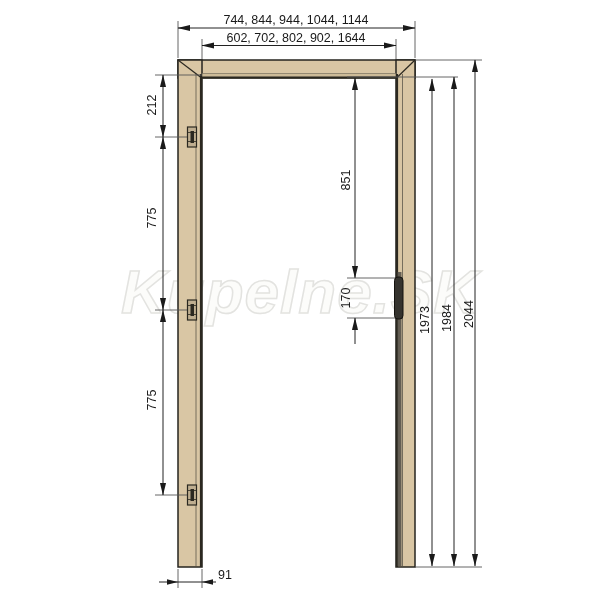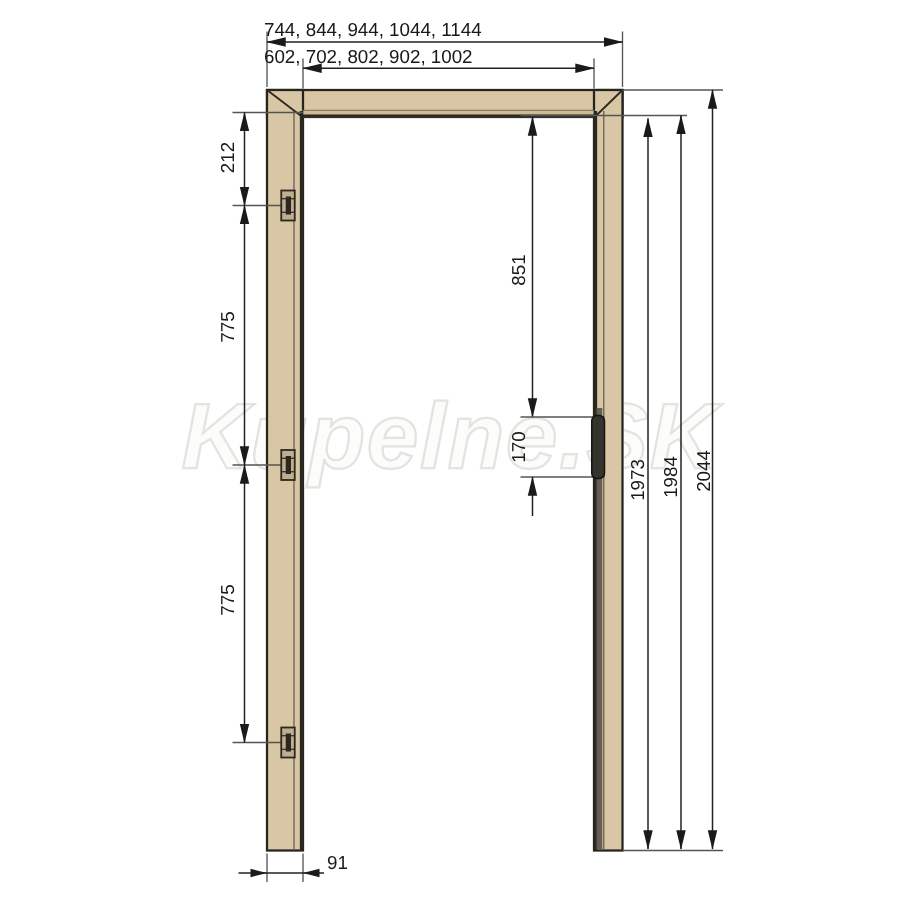--- a/index.html
+++ b/index.html
@@ -4,21 +4,21 @@
 <style>
   html,body{margin:0;padding:0;background:#fff;}
   #stage{position:relative;width:600px;height:600px;background:#fff;overflow:hidden;
          font-family:"Liberation Sans",sans-serif;}
   #watermark{position:absolute;left:0;top:252px;width:600px;height:80px;z-index:0;
     text-align:center;font-size:62px;line-height:80px;font-style:italic;font-weight:700;
     letter-spacing:1px;color:#fcfcfa;-webkit-text-stroke:1.5px #e3e3e0;user-select:none;}
   svg.drawing{position:absolute;left:0;top:0;z-index:1;}
   .dimlabel{position:absolute;z-index:2;color:#191919;font-size:12.5px;line-height:14px;
     white-space:nowrap;}
-  .center{}
+  .center{text-align:center;}
   .rot{width:60px;height:14px;text-align:center;transform:rotate(-90deg);}
 </style>
 </head>
 <body>
 
 <div id="stage">
 
   <div id="watermark">Kúpelne.SK</div>
 
   <svg class="drawing" width="600" height="600" viewBox="0 0 600 600">
@@ -112,21 +112,21 @@
         <rect x="187.5" y="485" width="9" height="20" fill="#bfae90" stroke="#2b2820" stroke-width="1.2"></rect>
         <rect x="190.5" y="489" width="3.5" height="12" fill="#2b2820"></rect>
         <line x1="187.5" y1="490.5" x2="196.5" y2="490.5" stroke="#2b2820" stroke-width="0.8"></line>
         <line x1="187.5" y1="499.5" x2="196.5" y2="499.5" stroke="#2b2820" stroke-width="0.8"></line>
       </g>
       <rect x="394.5" y="277" width="8.5" height="42" rx="3.5" fill="#35332e" stroke="#15130f" stroke-width="1"></rect>
     </g>
   </svg>
 
   <div class="dimlabel center" style="left:176px;top:13px;width:240px;">744, 844, 944, 1044, 1144</div>
-  <div class="dimlabel center" style="left:176px;top:30.5px;width:240px;">602, 702, 802, 902, 1002</div>
+  <div class="dimlabel center" style="left:176px;top:30.5px;width:240px;">602, 702, 802, 902, 1644</div>
 
   <div class="dimlabel rot" style="left:122px;top:98px;">212</div>
   <div class="dimlabel rot" style="left:122px;top:211px;">775</div>
   <div class="dimlabel rot" style="left:122px;top:393px;">775</div>
 
   <div class="dimlabel rot" style="left:316px;top:173px;">851</div>
   <div class="dimlabel rot" style="left:316px;top:291px;">170</div>
 
   <div class="dimlabel rot" style="left:395px;top:313px;">1973</div>
   <div class="dimlabel rot" style="left:417px;top:311px;">1984</div>

